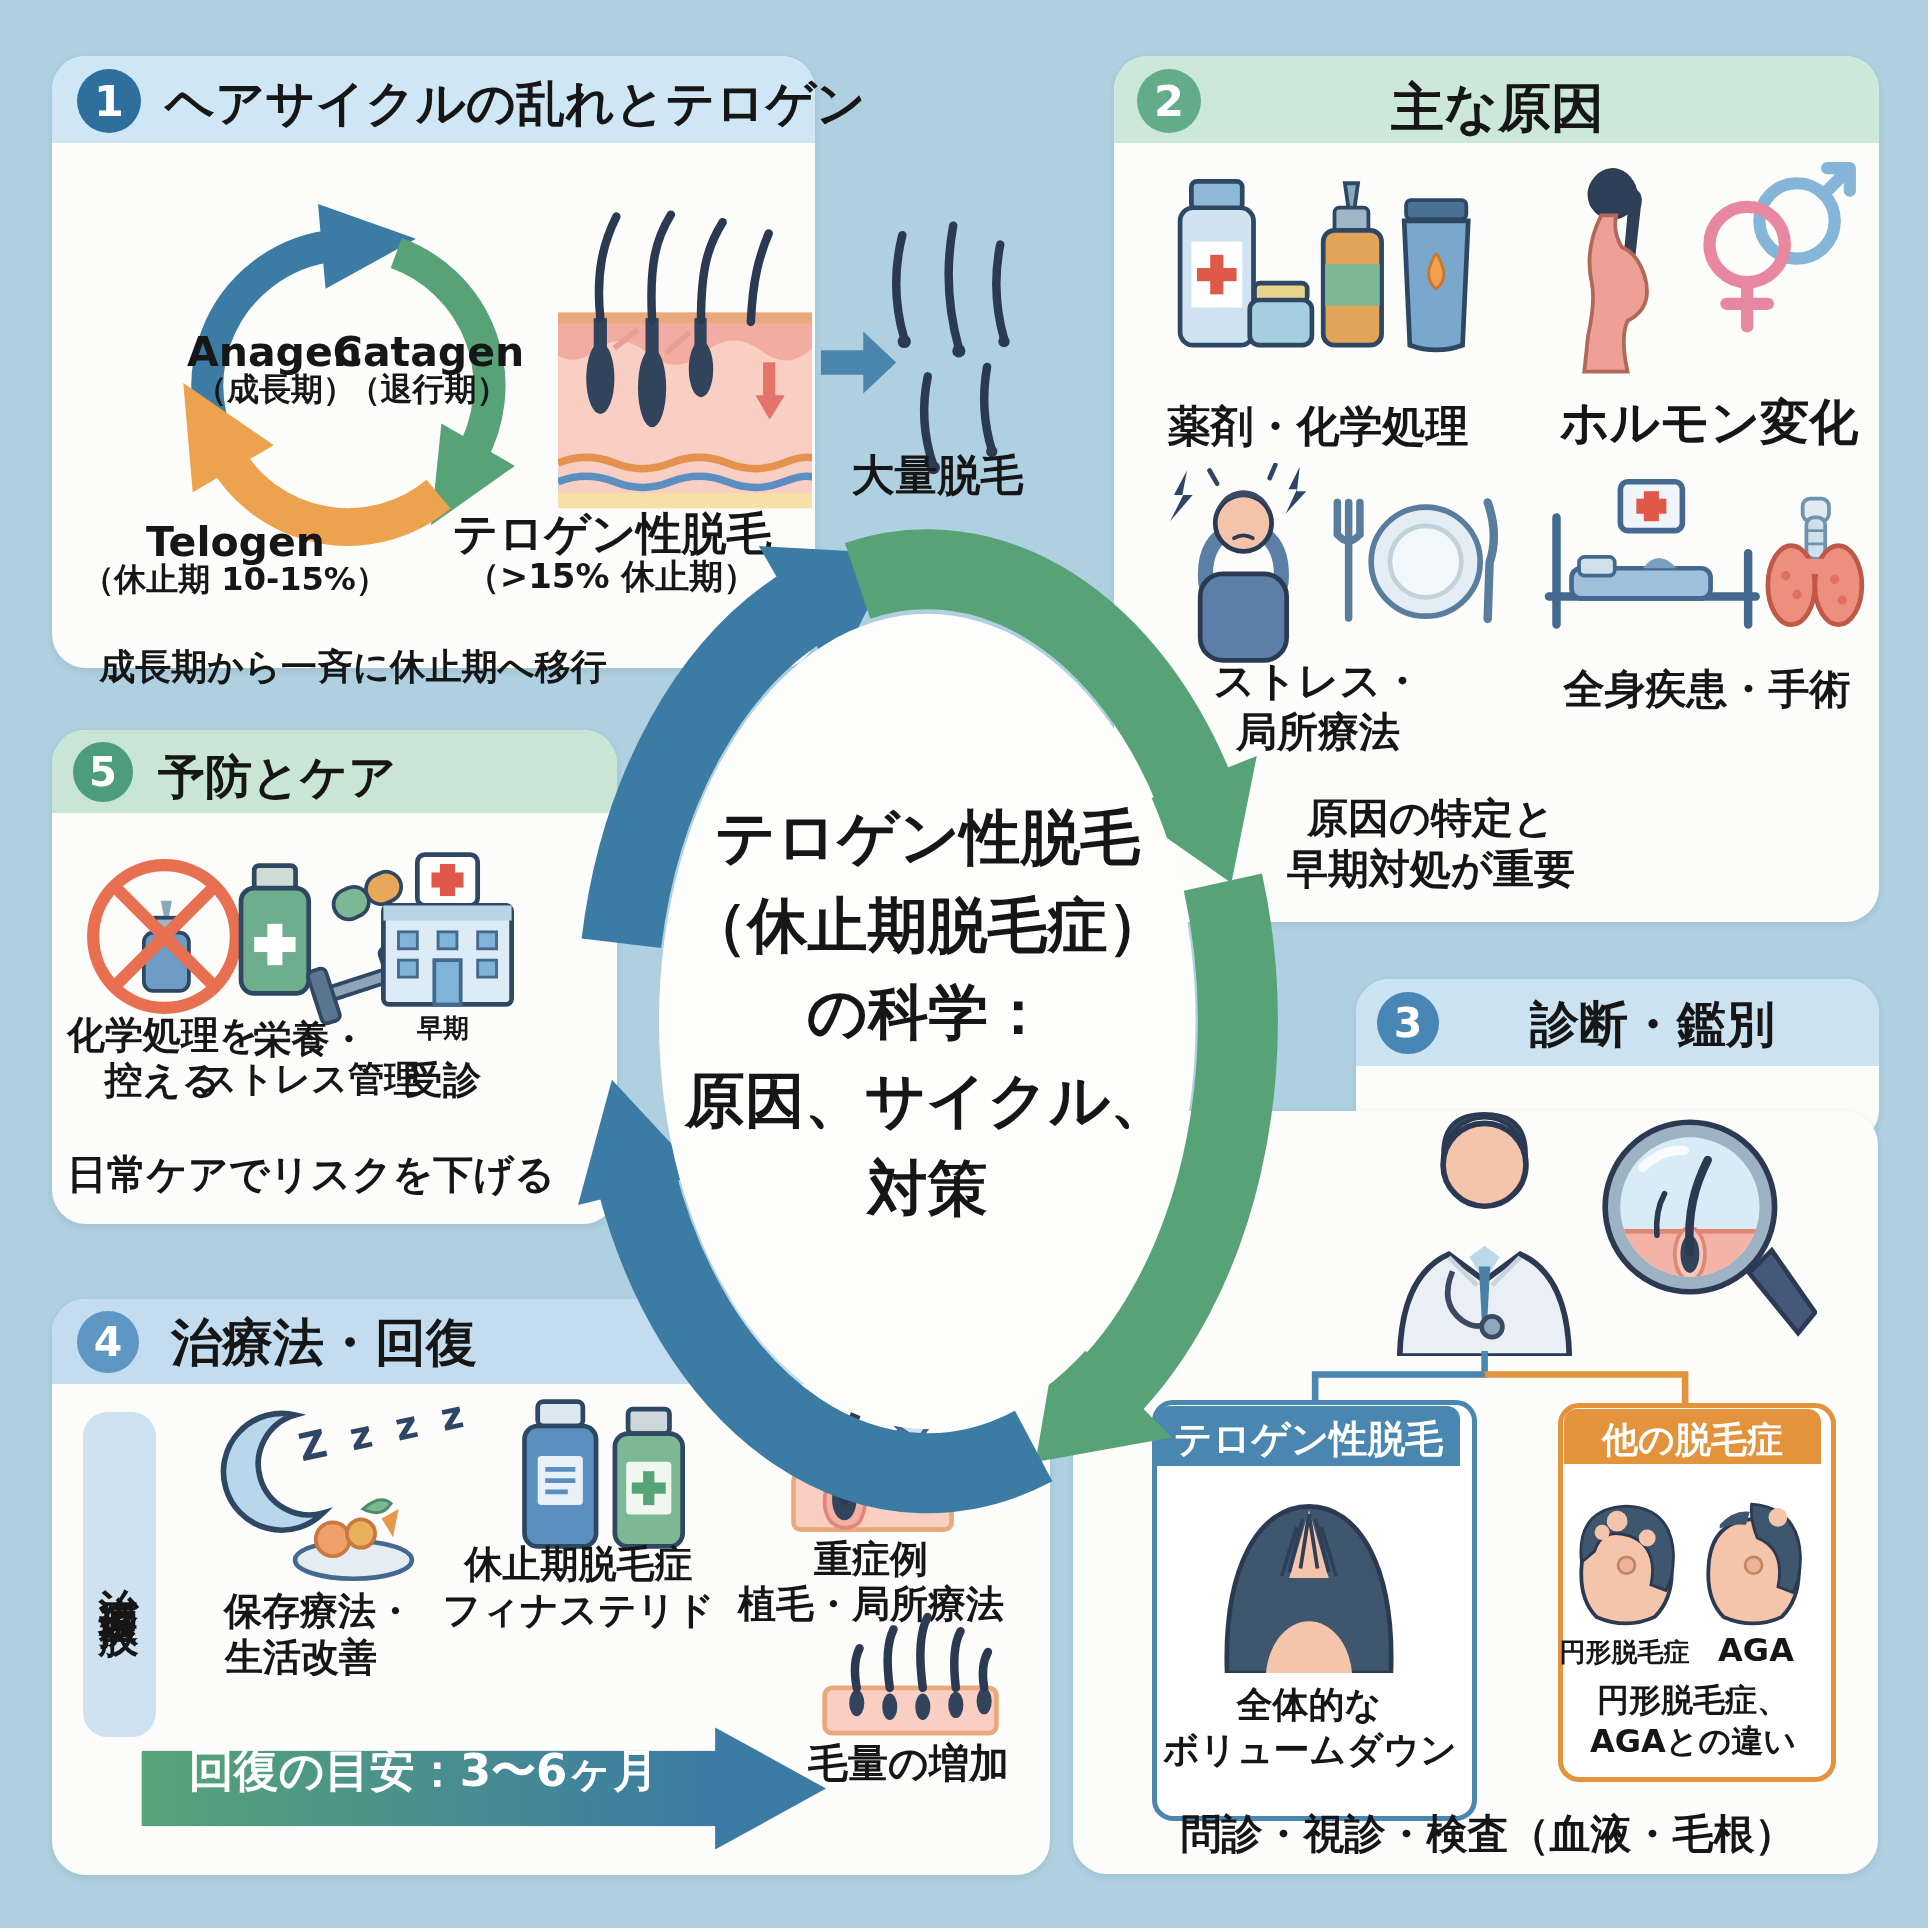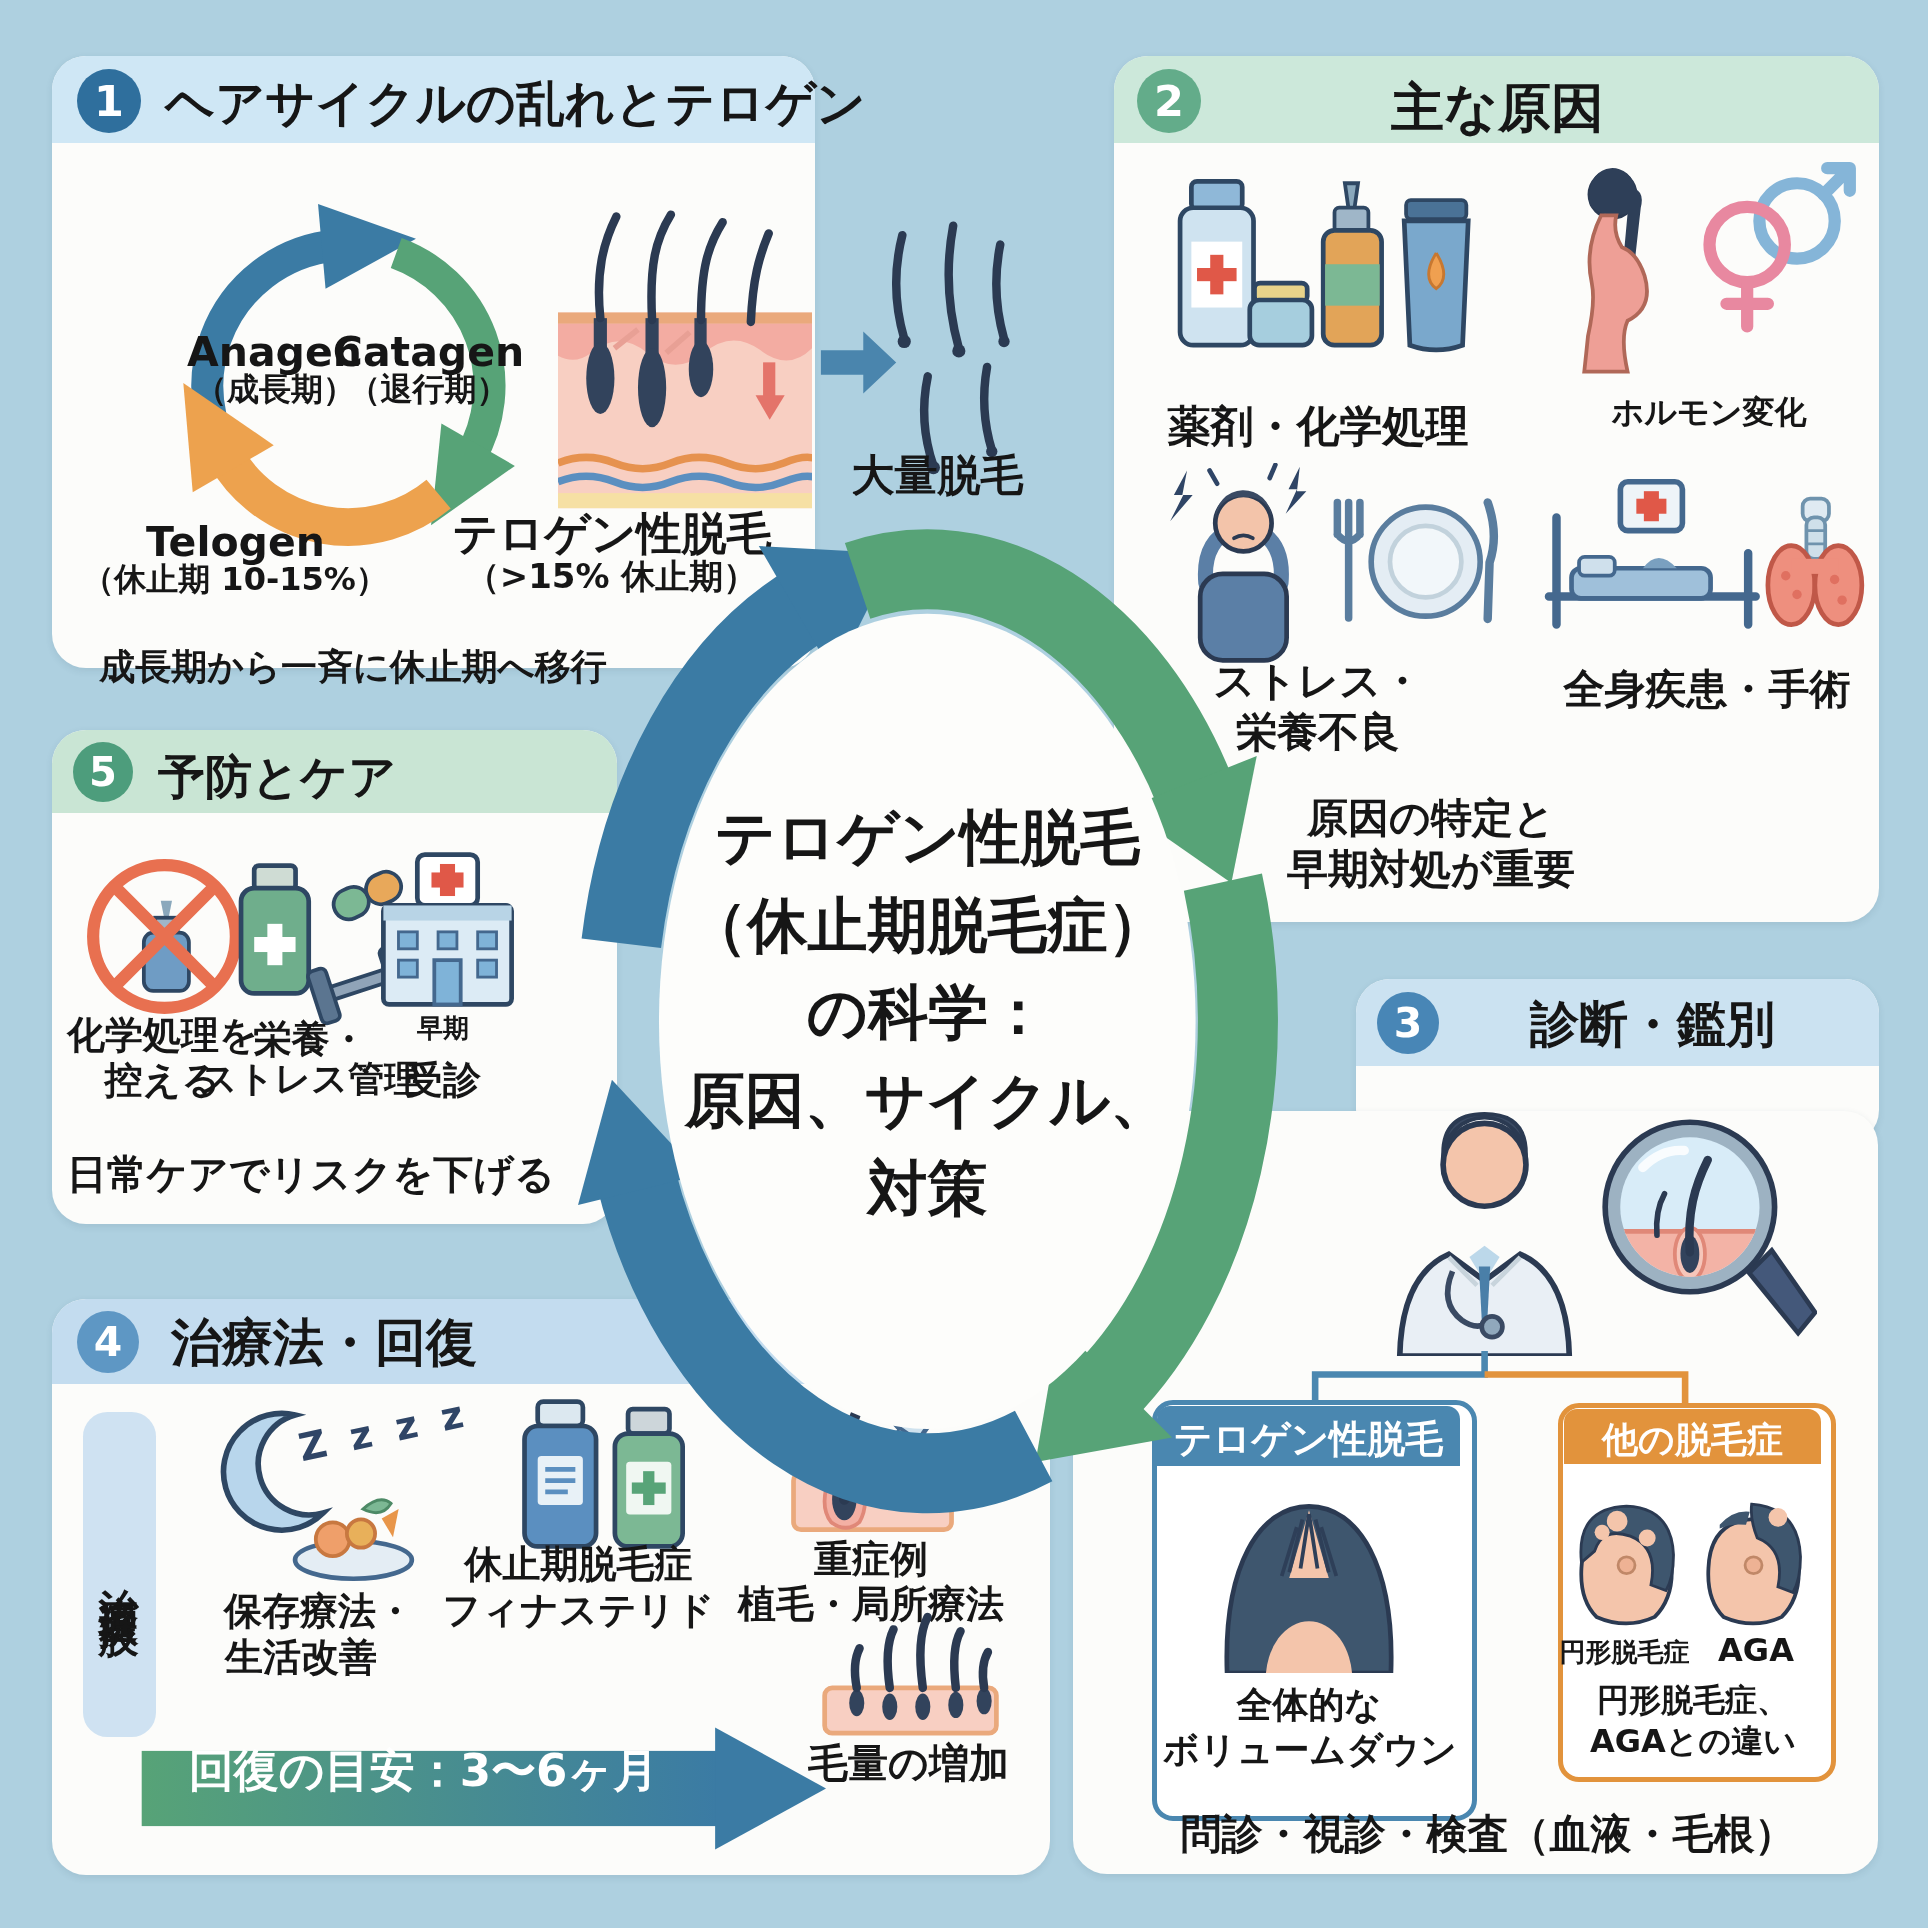--- a/index.html
+++ b/index.html
@@ -105,38 +105,38 @@
 
   <svg class="svgabs" style="left:1554px;top:155px;" width="311" height="226" viewBox="0 0 330 240">
     <circle cx="62" cy="42" r="24" fill="#f3c3a8" stroke="#2b3a52" stroke-width="5"></circle>
     <path d="M38,40 a24,24 0 0 1 48,-4 q10,4 6,20 l-6,54 l-12,-4 l4,-44 q-24,6 -40,-8 z" fill="#2e3f58"></path>
     <path d="M50,64 q-18,36 -10,72 q4,20 -4,56 q-2,20 -4,38 h46 q-8,-36 0,-54 q28,-14 18,-48 q-8,-24 -24,-30 q-10,-16 -6,-34 z" fill="#ee9f96" stroke="#b06858" stroke-width="4"></path>
     <circle cx="258" cy="70" r="40" stroke="#85b5d8" stroke-width="13" fill="none"></circle>
     <path d="M286,42 L314,14 M314,14 h-24 M314,14 v24" stroke="#85b5d8" stroke-width="13" fill="none" stroke-linecap="round"></path>
     <circle cx="205" cy="95" r="40" stroke="#e888a0" stroke-width="13" fill="none"></circle>
     <path d="M205,135 V182 M183,158 H227" stroke="#e888a0" stroke-width="13" stroke-linecap="round"></path>
   </svg>
-  <div class="ln" style="left:1535px;top:394px;width:348px;font-size:32px;">ホルモン変化</div>
+  <div class="ln" style="left:1535px;top:394px;width:348px;font-size:49px;">ホルモン変化</div>
 
   <svg class="svgabs" style="left:1151px;top:463px;" width="353" height="202" viewBox="0 0 375 215">
     <polygon points="38,8 24,34 34,34 20,62 44,34 33,34" fill="#2f4566"></polygon>
     <polygon points="158,4 146,28 155,28 143,54 165,30 155,30" fill="#2f4566"></polygon>
     <path d="M62,8 l8,14 M132,2 l-6,14" stroke="#2f4566" stroke-width="5" stroke-linecap="round"></path>
     <path d="M58,128 q-4,-44 28,-58 M138,128 q4,-44 -28,-58" stroke="#5b7fa6" stroke-width="16" fill="none" stroke-linecap="round"></path>
     <rect x="52" y="118" width="92" height="92" rx="24" fill="#5b7fa6" stroke="#2b3a52" stroke-width="5"></rect>
     <circle cx="98" cy="64" r="30" fill="#f3c4aa" stroke="#2b3a52" stroke-width="5"></circle>
     <path d="M68,60 a30,30 0 0 1 60,-2 q-4,-22 -30,-22 q-26,0 -30,24 z" fill="#3a4a63"></path>
     <path d="M88,80 q10,-6 20,0" stroke="#2b3a52" stroke-width="4" fill="none" stroke-linecap="round"></path>
     <path d="M210,42 V165 M198,42 V76 M222,42 V76 M198,76 q12,14 24,0" stroke="#5a7d9e" stroke-width="8" fill="none" stroke-linecap="round"></path>
     <circle cx="292" cy="105" r="58" fill="#e4edf4" stroke="#5a7d9e" stroke-width="6"></circle>
     <circle cx="292" cy="105" r="38" fill="#f2f7fa" stroke="#c2d2dc" stroke-width="5"></circle>
     <path d="M358,42 q12,34 2,64 l-2,60" stroke="#5a7d9e" stroke-width="9" fill="none" stroke-linecap="round"></path>
   </svg>
   <div class="ln" style="left:1158px;top:657px;width:320px;font-size:41px;">ストレス・</div>
-  <div class="ln" style="left:1158px;top:708px;width:320px;font-size:41px;">栄養不良</div>
+  <div class="ln" style="left:1158px;top:708px;width:320px;font-size:41px;">局所療法</div>
 
   <svg class="svgabs" style="left:1530px;top:463px;" width="348" height="202" viewBox="0 0 370 215">
     <rect x="96" y="20" width="66" height="52" rx="8" fill="#eef4f8" stroke="#44688e" stroke-width="6"></rect>
     <rect x="121" y="30" width="16" height="32" fill="#e05848"></rect>
       <rect x="113" y="38" width="32" height="16" fill="#e05848"></rect>
     <path d="M28,58 V172 M232,96 V172 M20,142 H240" stroke="#44688e" stroke-width="9" stroke-linecap="round"></path>
     <rect x="44" y="112" width="148" height="32" rx="10" fill="#9fc0da" stroke="#44688e" stroke-width="5"></rect>
     <rect x="52" y="100" width="38" height="20" rx="6" fill="#cfe0ec" stroke="#44688e" stroke-width="4"></rect>
     <path d="M120,112 q16,-22 36,0 z" fill="#7aa0c0"></path>
     <rect x="290" y="38" width="28" height="24" rx="8" fill="#dfeaf2" stroke="#6f93ad" stroke-width="4"></rect>

